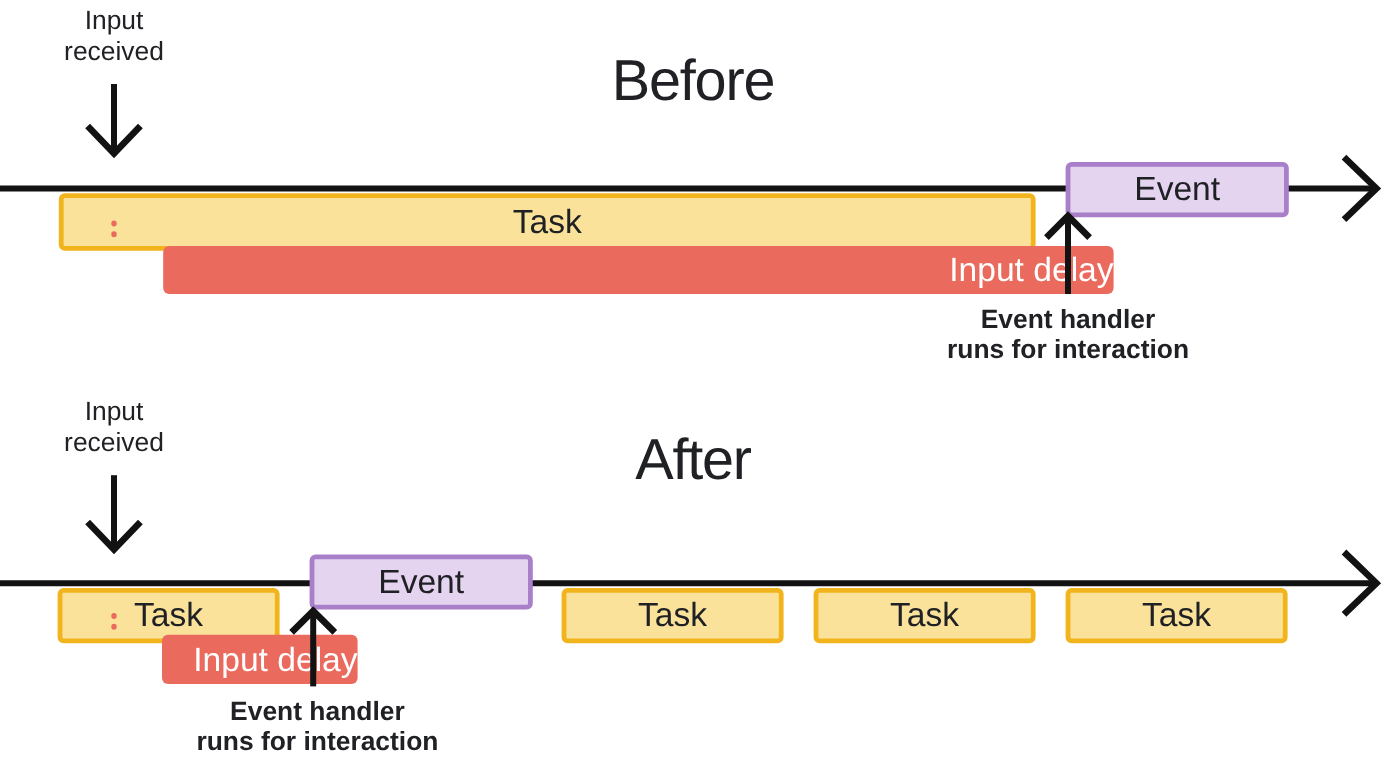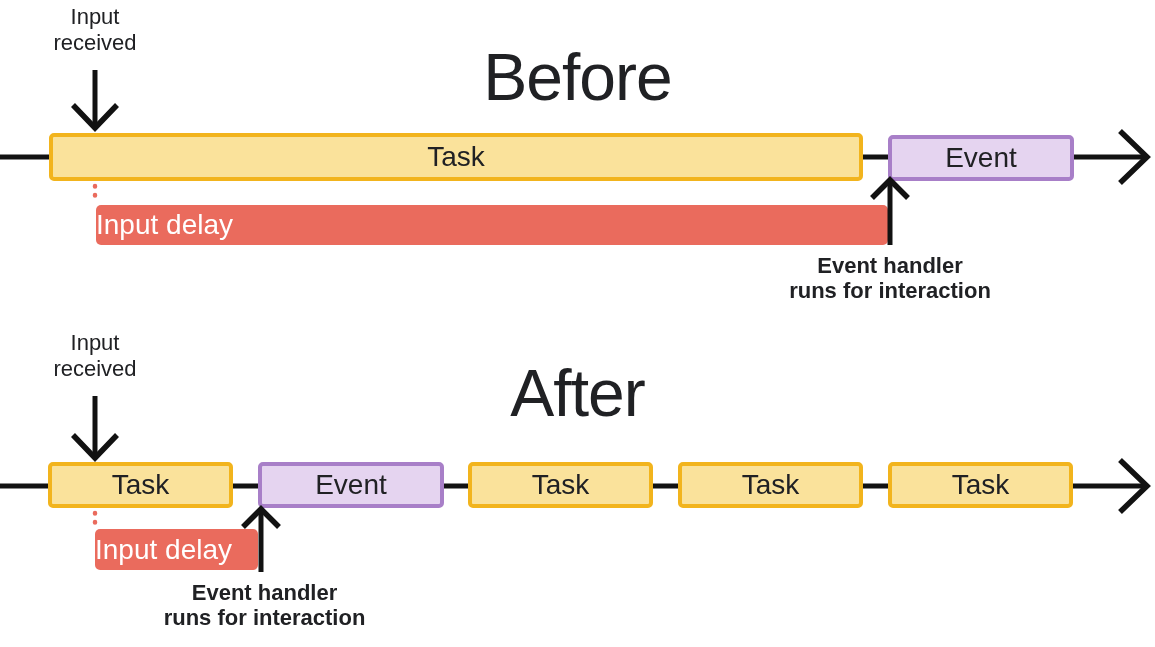--- a/index.html
+++ b/index.html
@@ -21,21 +21,21 @@
     background:var(--background);
     font-family:"Liberation Sans",sans-serif;
     color:var(--text);
     overflow:hidden;
   }
   .title{
     position:absolute;
     left:0;
     width:100%;
     text-align:center;
-    font-size:66px;
+    font-size:48px;
     line-height:1;
     letter-spacing:-1px;
     color:var(--text);
   }
   .annot{
     position:absolute;
     text-align:center;
     font-size:22px;
     line-height:1.18;
     white-space:pre-line;
@@ -49,32 +49,33 @@
     position:absolute;
     display:flex;
     align-items:center;
     justify-content:center;
     font-size:28px;
     border:4px solid;
     border-radius:5px;
     box-sizing:border-box;
     color:var(--text);
   }
-  .box.task{background:var(--task_fill);border-color:var(--task_border);}
+  .box.task{background:var(--task_fill);border-color:var(--task_border);margin-top:28px;}
   .box.event{background:var(--event_fill);border-color:var(--event_border);text-align:center;}
   .delay{
     position:absolute;
     display:flex;
     align-items:center;
-    justify-content:flex-start;
+    justify-content:flex-end;
     font-size:28px;
     color:var(--delay_text);
     background:var(--delay_fill);
     border-radius:5px;
     box-sizing:border-box;
+    margin-left:40px;
   }
   svg.layer{
     position:absolute;
     left:0;top:0;
     width:1155px;height:647px;
     pointer-events:none;
   }
   .under{z-index:0;}
   .over{z-index:2;}
   .box,.delay,.title,.annot{z-index:1;}

